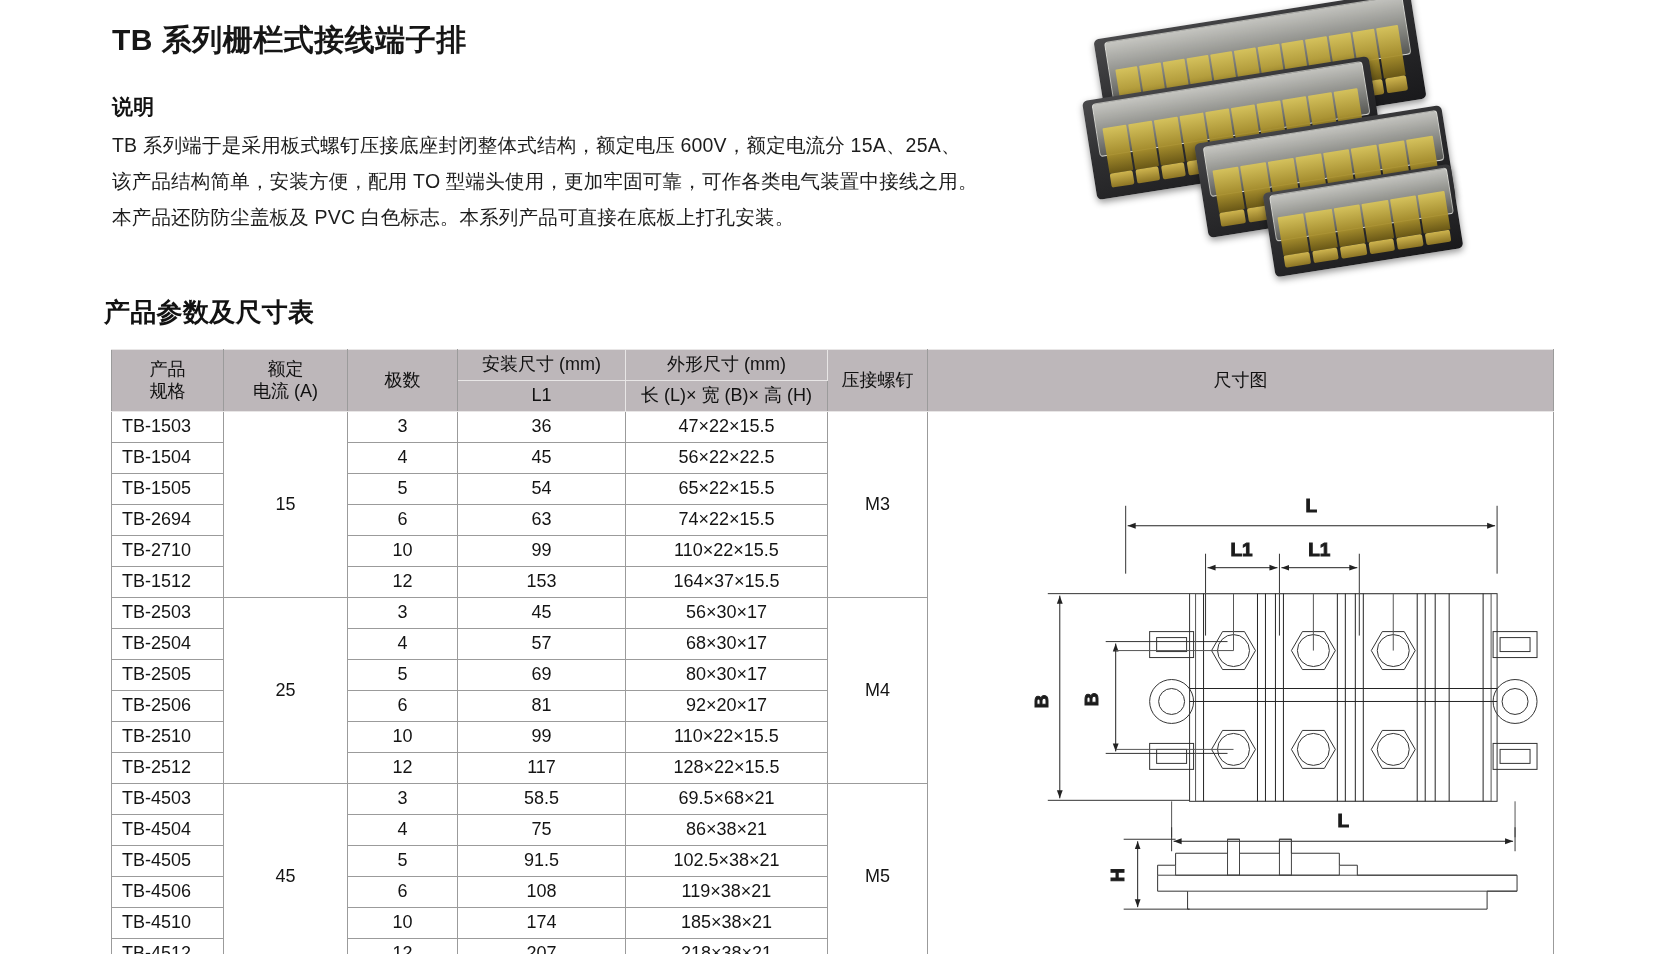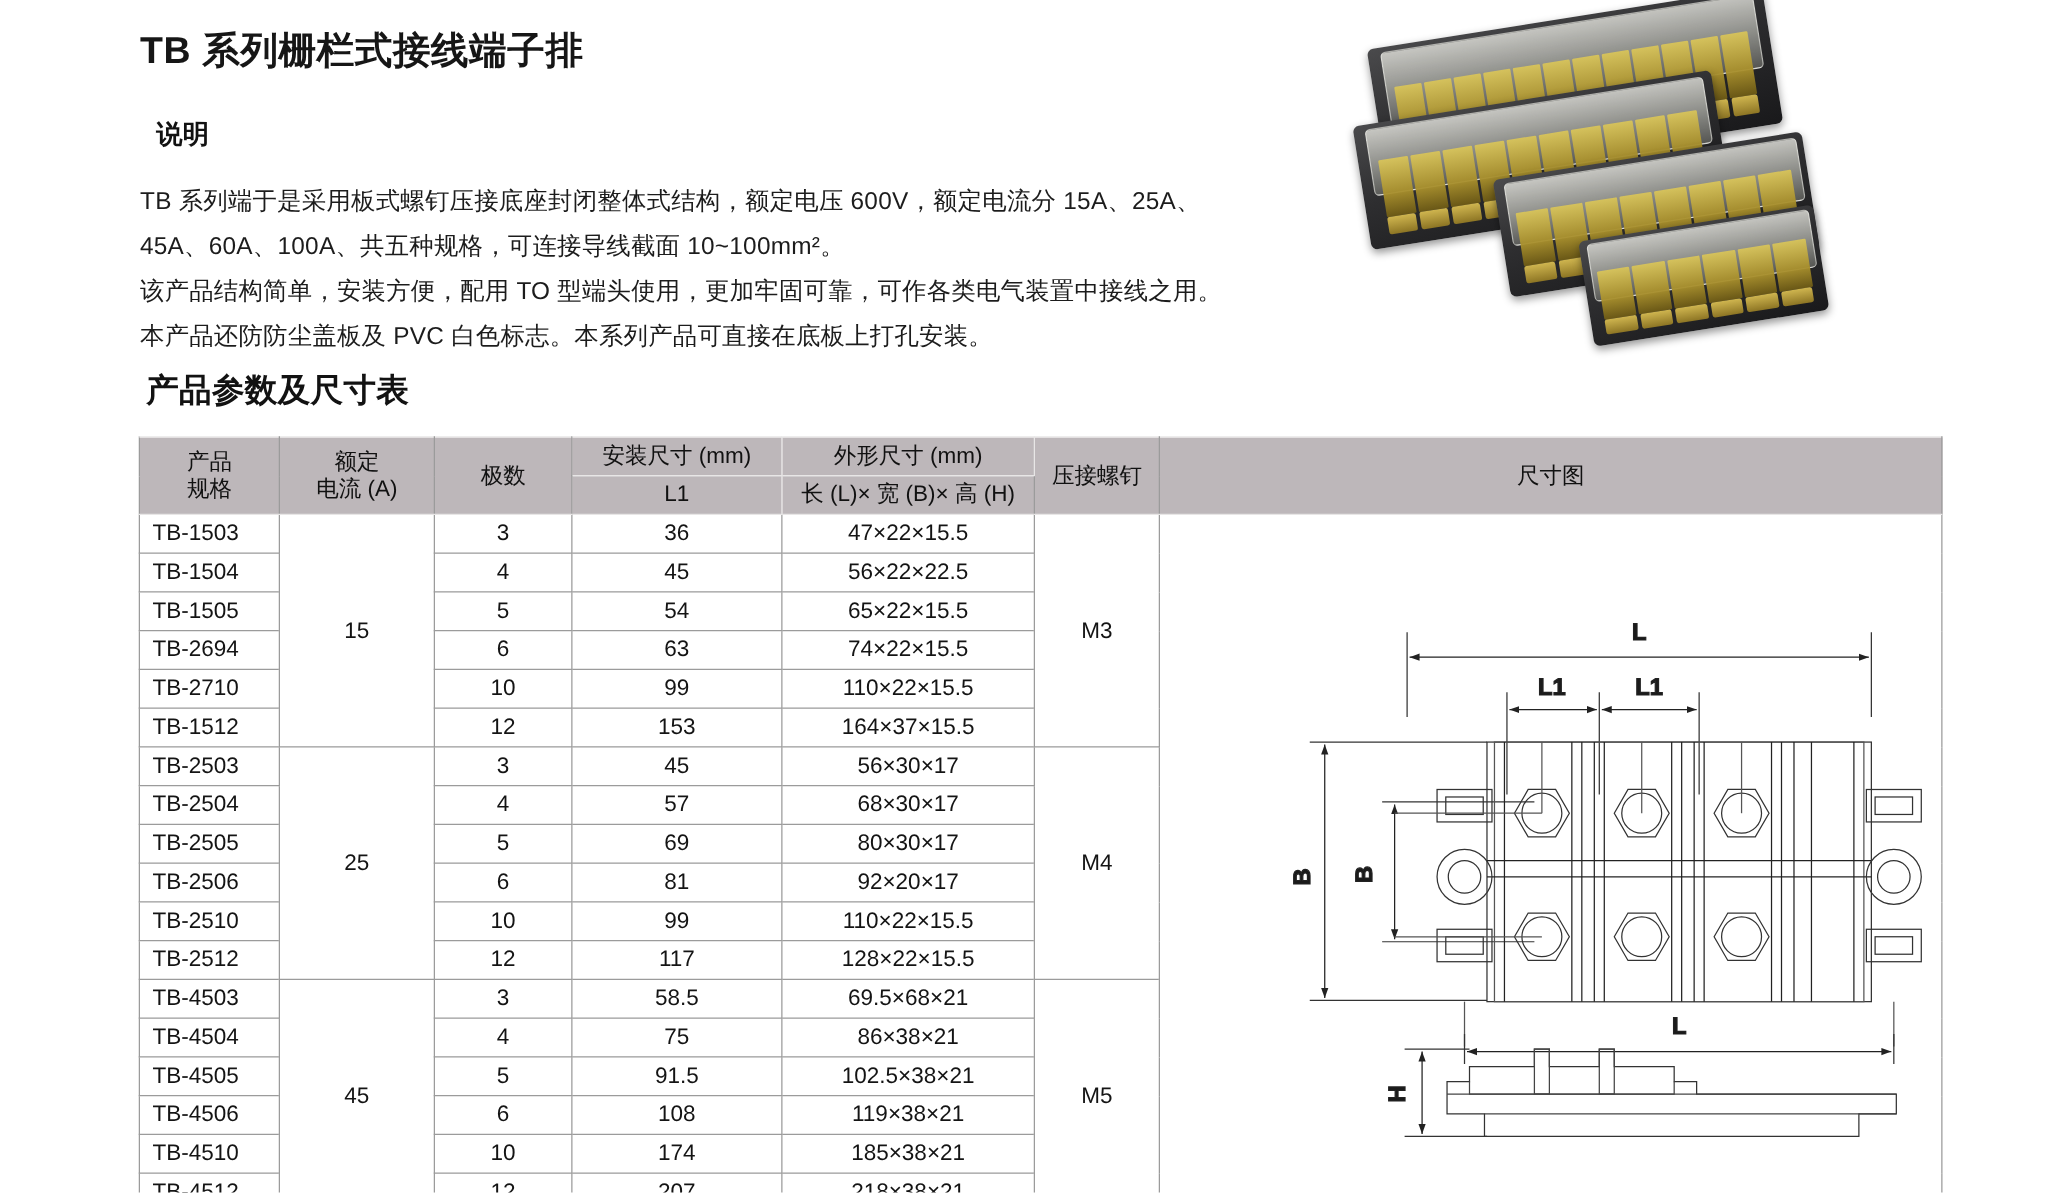--- a/index.html
+++ b/index.html
@@ -35,30 +35,29 @@
     color: #161616;
     white-space: nowrap;
   }
 
   .section-heading {
     position: absolute;
     font-size: 21px;
     font-weight: 700;
     color: #121212;
     letter-spacing: 0.3px;
-    margin-left: 13px;
   }
   #desc-heading { left: 112px; top: 93px; }
   #table-heading { left: 104px; top: 295px; font-size: 26px; }
 
   
   .desc-block {
     position: absolute;
     left: 112px;
-    top: 143px;
+    top: 127px;
     width: 960px;
   }
   .desc-line {
     font-size: 19.5px;
     line-height: 36px;
     color: #1c1c1c;
     white-space: nowrap;
     letter-spacing: 0.2px;
   }
 
@@ -214,21 +213,20 @@
 <body>
 
 <div class="page">
 
   <div class="doc-title">TB 系列栅栏式接线端子排</div>
 
   <div class="section-heading" id="desc-heading">说明</div>
 
   <div class="desc-block">
     <div class="desc-line">TB 系列端于是采用板式螺钉压接底座封闭整体式结构，额定电压 600V，额定电流分 15A、25A、</div>
-    <div class="desc-line">45A、60A、100A、共五种规格，可连接导线截面 10~100mm²。</div>
     <div class="desc-line">该产品结构简单，安装方便，配用 TO 型端头使用，更加牢固可靠，可作各类电气装置中接线之用。</div>
     <div class="desc-line">本产品还防防尘盖板及 PVC 白色标志。本系列产品可直接在底板上打孔安装。</div>
   </div>
 
   <div class="photo-area">
     <div class="tb-block" style="left:60px; top:8px; width:320px; height:110px; transform: rotate(-9deg);">
       <div class="tb-body"></div>
       <div class="tb-cover"></div>
       <div class="tb-poles">
         <div class="tb-pole"></div>

